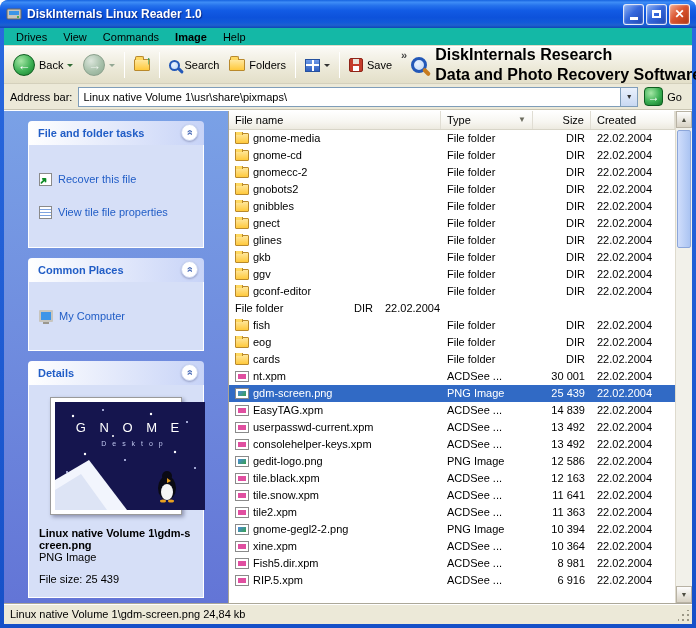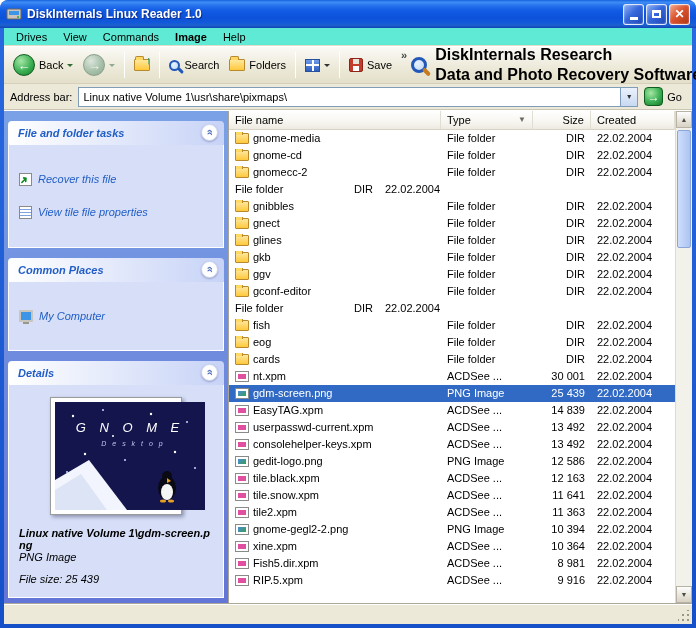--- a/index.html
+++ b/index.html
@@ -35,21 +35,21 @@
   }
   .cap-btn.close { background: linear-gradient(135deg,#F2A88C,#DB5531 45%,#B03410); }
   .glyph-min { width:8px; height:3px; background:#fff; margin-top:9px; }
   .glyph-max { width:9px; height:8px; border:2px solid #fff; border-top-width:3px; }
   .glyph-close { font-size:12px; line-height:1; }
 
   
   .client { flex:1 1 auto; margin:0 4px 4px; background:#ECE9D8; display:flex; flex-direction:column; min-height:0; }
 
   
-  .menubar { height:19px; display:flex; align-items:center; padding-left:4px; background:#5eead4; border-bottom:1px solid #E0DCC8; }
+  .menubar { height:19px; display:flex; align-items:center; padding-left:4px; background:#14b8a6; border-bottom:1px solid #E0DCC8; }
   .menu-item { padding:2px 8px; cursor:default; }
   .menu-item.bold { font-weight:bold; }
 
   
   .toolbar {
     height:38px; display:flex; align-items:center; padding:0 4px;
     background: linear-gradient(180deg,#FBFAF6,#ECE9D8 60%,#E3DFC9);
     border-top:1px solid #fff; border-bottom:1px solid #D4D0BC;
   }
   .tb-btn { display:flex; align-items:center; gap:4px; padding:2px 5px; border-radius:3px; }
@@ -98,21 +98,21 @@
   .addr-drop { width:17px; flex:0 0 auto; border-left:1px solid #7F9DB9; background:linear-gradient(#EAF1FC,#C9D9F2); display:flex; align-items:center; justify-content:center; font-size:7px; color:#333; }
   .go-btn { display:flex; align-items:center; gap:4px; padding-right:4px; }
   .go-icon { width:19px; height:19px; border-radius:4px; border:1px solid #0E5E20;
     background: radial-gradient(circle at 35% 30%, #A5E6A5, #3CB054 55%, #157A2B);
     color:#fff; font-weight:bold; display:flex; align-items:center; justify-content:center; font-size:12px; }
 
   
   .main { flex:1 1 auto; display:flex; min-height:0; border-top:1px solid #fff; }
 
   
-  .sidebar { width:224px; flex:0 0 auto; background:linear-gradient(180deg,#7AA1E6,#6375D6); padding:10px 4px; overflow:hidden;font-style:italic; }
+  .sidebar { width:224px; flex:0 0 auto; background:linear-gradient(180deg,#7AA1E6,#6375D6); padding:10px 24px; overflow:hidden; }
   .pane { margin-bottom:10px; }
   .pane-header {
     height:24px; display:flex; align-items:center; justify-content:space-between;
     padding:0 6px 0 10px; border-radius:4px 4px 0 0;
     background:linear-gradient(90deg,#FFFFFF,#C7D3F7);
     color:#215DC6; font-weight:bold; font-size:11px;
   }
   .chev-btn { width:17px; height:17px; border-radius:50%; background:#fff; border:1px solid #C9D5F2; color:#4D6EB8; display:flex; align-items:center; justify-content:center; box-shadow:0 1px 2px rgba(0,0,50,.25); }
   .chev-glyph { display:inline-block; transform:rotate(-90deg); font-weight:bold; font-size:11px; line-height:1; }
   .pane-body { background:#D6DFF7; border:1px solid #fff; border-top:none; padding:8px 10px; }
@@ -387,20 +387,24 @@
                 <div class="row">
     <span class="cell c-name">
       <span class="fic icon-folder"></span>
       <span>gnomecc-2</span>
     </span>
     <span class="cell c-type">File folder</span>
     <span class="cell c-size">DIR</span>
     <span class="cell c-created">22.02.2004</span>
   </div>
                 <div class="row">
+    <span class="cell c-name">
+      <span class="fic icon-folder"></span>
+      <span>gnobots2</span>
+    </span>
     <span class="cell c-type">File folder</span>
     <span class="cell c-size">DIR</span>
     <span class="cell c-created">22.02.2004</span>
   </div>
                 <div class="row">
     <span class="cell c-name">
       <span class="fic icon-folder"></span>
       <span>gnibbles</span>
     </span>
     <span class="cell c-type">File folder</span>
@@ -591,33 +595,34 @@
     <span class="cell c-type">ACDSee ...</span>
     <span class="cell c-size">8 981</span>
     <span class="cell c-created">22.02.2004</span>
   </div>
                 <div class="row">
     <span class="cell c-name">
       <span class="fic icon-xpm"></span>
       <span>RIP.5.xpm</span>
     </span>
     <span class="cell c-type">ACDSee ...</span>
-    <span class="cell c-size">9 916</span>
+    <span class="cell c-size">6 916</span>
     <span class="cell c-created">22.02.2004</span>
   </div>
               </div>
           </div>
           <div class="scrollbar">
             <span class="sb-btn">▲</span>
             <span class="sb-track">
               <span class="sb-thumb"></span>
             </span>
             <span class="sb-btn">▼</span>
           </div>
         </div>
       </div>
     </div>
 
     <div class="statusbar">
+      <span>Linux native Volume 1\gdm-screen.png 24,84 kb</span>
       <span class="grip"></span>
     </div>
   </div>
 </div>
 
 </body></html>

